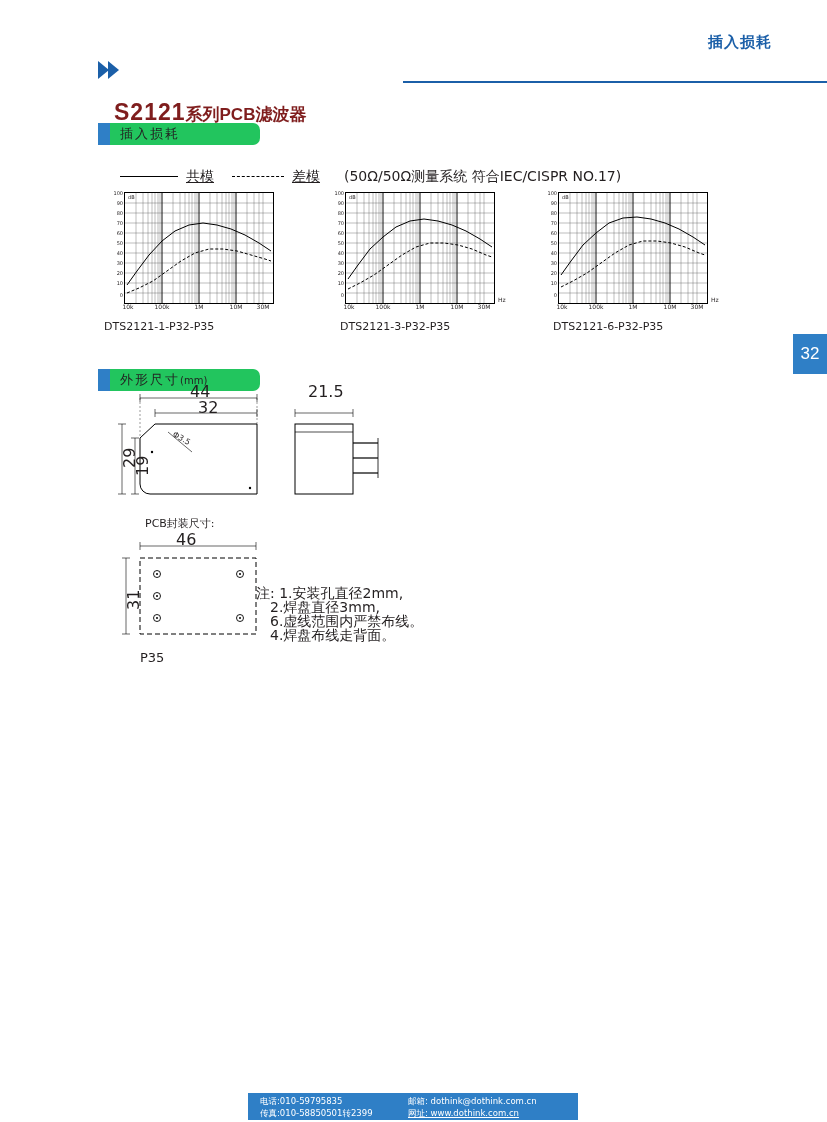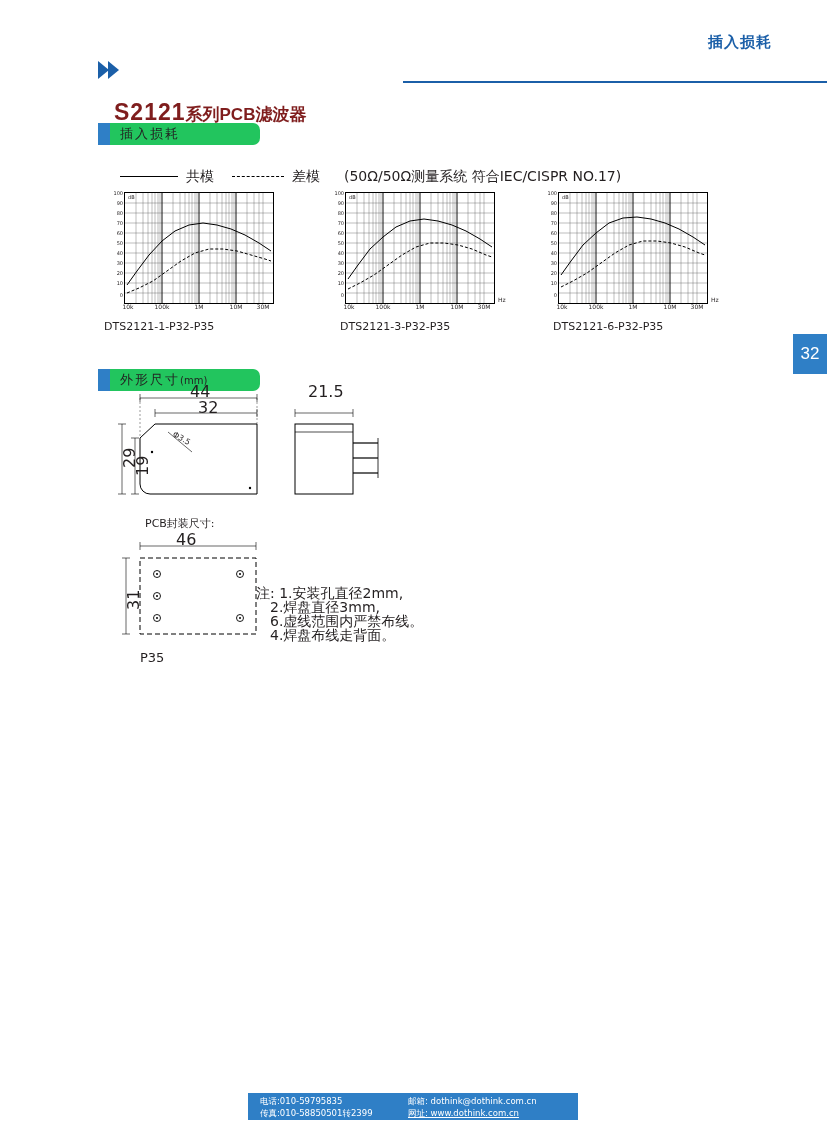--- a/index.html
+++ b/index.html
@@ -35,21 +35,21 @@
   }
   .banner .btxt small{font-size:10px;letter-spacing:0;}
   #banner-loss{left:98px;top:123px;}
   #banner-dim{left:98px;top:369px;}
 
   
   #legend{position:absolute;left:120px;top:168px;font-size:14px;white-space:nowrap;
     font-family:"DejaVu Sans",sans-serif;}
   #legend .solid{display:inline-block;width:58px;height:0;border-top:1.5px solid #000;vertical-align:4px;}
   #legend .dash{display:inline-block;width:52px;height:0;border-top:1.5px dashed #000;vertical-align:4px;margin-left:18px;}
-  #legend .lbl{margin-left:8px;}
+  #legend .lbl{margin-left:8px;text-decoration:underline;}
   #legend .note{margin-left:24px;}
 
   
   .chart{position:absolute;}
   .chart .plot{position:relative;border:1px solid #000;background:#fff;}
   .chart .ylab{position:absolute;left:3px;top:1px;font-size:5px;font-family:"DejaVu Sans",sans-serif;}
   .chart .xunit{position:absolute;font-size:6px;font-family:"DejaVu Sans",sans-serif;}
   .chart .yticks span{position:absolute;right:100%;margin-right:2px;font-size:5px;line-height:5px;font-family:"DejaVu Sans",sans-serif;}
   .chart .xticks span{position:absolute;top:100%;margin-top:1px;font-size:6px;line-height:6px;font-family:"DejaVu Sans",sans-serif;transform:translateX(-50%);}
   .chart .cap{position:absolute;font-size:11px;font-family:"DejaVu Sans",sans-serif;white-space:nowrap;}

